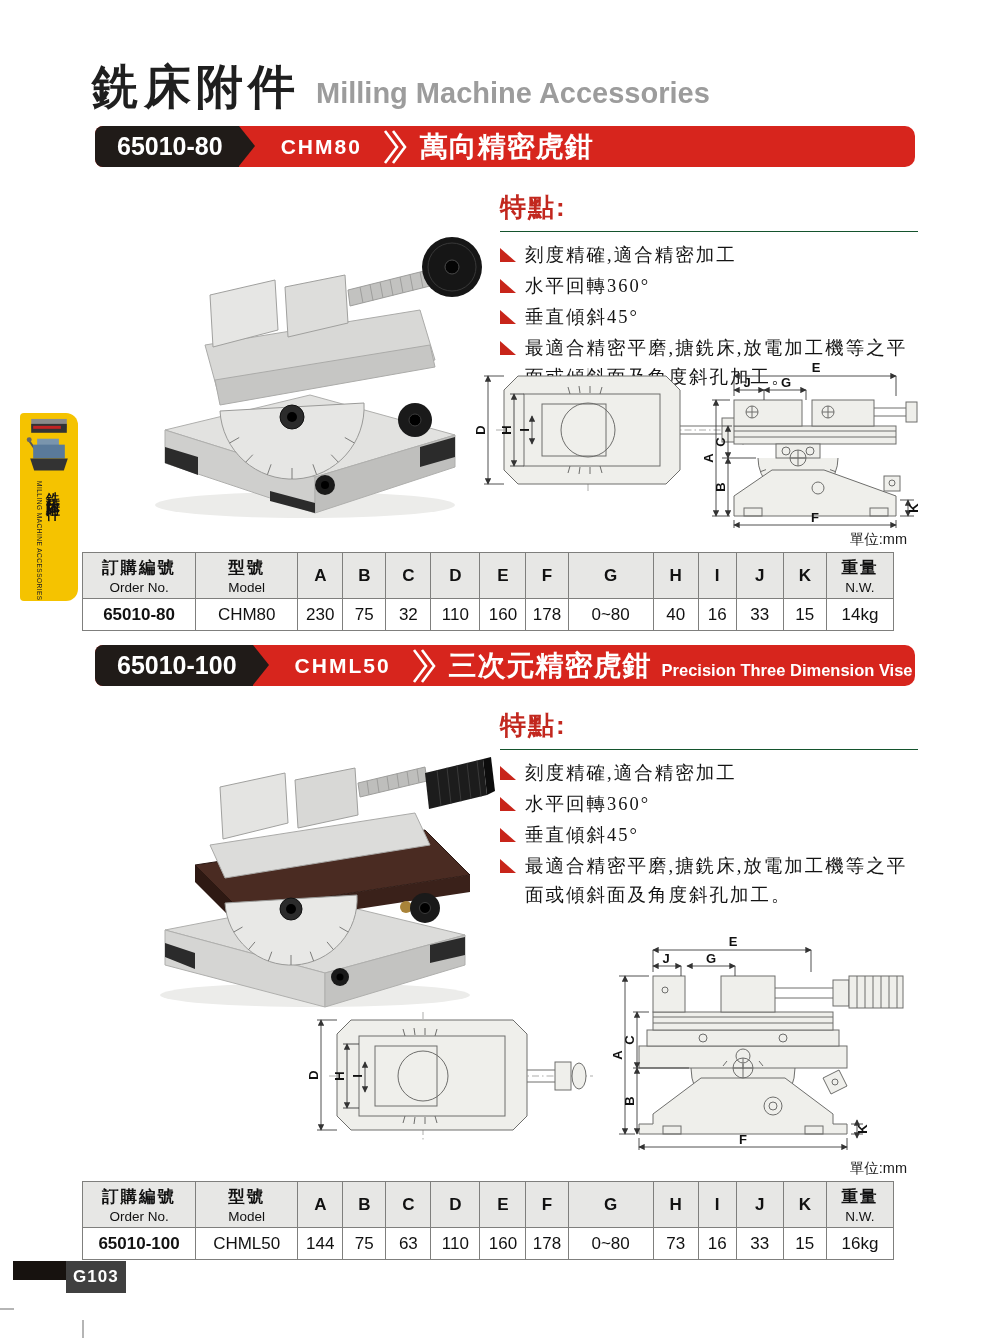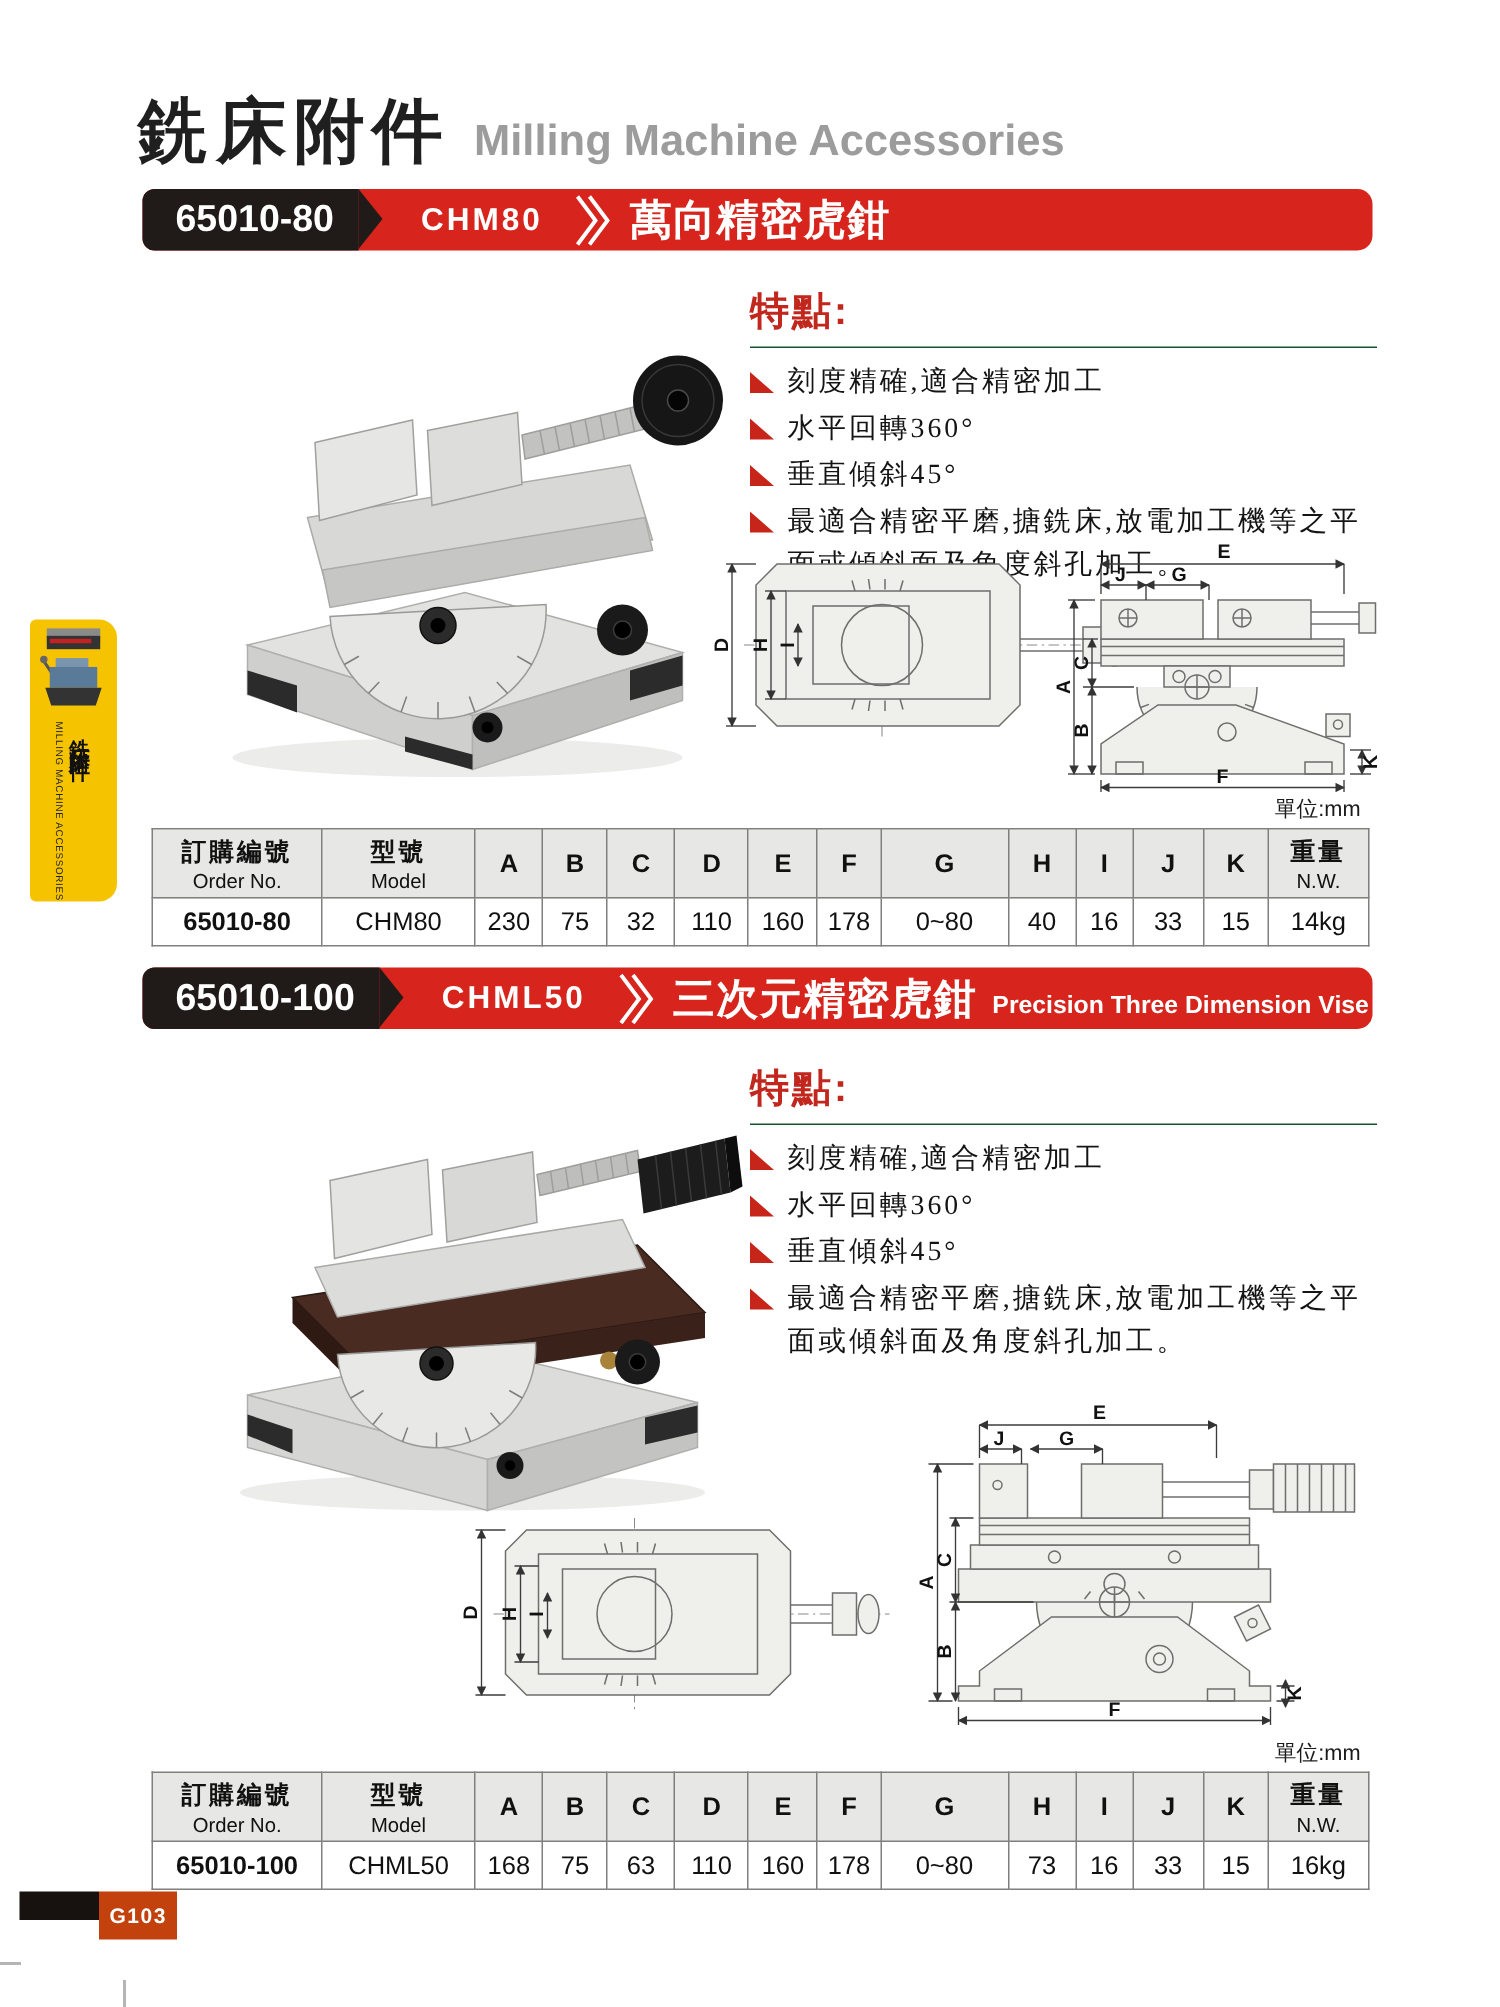--- a/index.html
+++ b/index.html
@@ -32,39 +32,39 @@
   .feat-item{display:flex;align-items:flex-start;font-size:18.5px;line-height:29px;color:#141414;
              letter-spacing:2px;margin-bottom:2px;font-weight:500;}
   .tri{flex:none;width:0;height:0;border-bottom:14px solid #c8251a;border-right:16px solid transparent;
        margin:7px 9px 0 0;}
 
   .photo{position:absolute;}
   .drawing{position:absolute;}
 
   
   .unit{position:absolute;left:95px;width:812px;text-align:right;font-size:14.5px;color:#1a1a1a;}
-  table.spec{position:absolute;left:101px;border-collapse:collapse;table-layout:fixed;width:812px;background:#fff;}
+  table.spec{position:absolute;left:82px;border-collapse:collapse;table-layout:fixed;width:812px;background:#fff;}
   .spec th{background:#e7e7e5;border:1px solid #7f7f7d;font-weight:bold;color:#111;height:45px;padding:0;vertical-align:middle;text-align:center;}
   .spec td{border:1px solid #7f7f7d;text-align:center;font-size:17px;height:31px;color:#111;padding:0;}
   .th-zh{font-size:16.5px;font-weight:bold;letter-spacing:2px;}
   .th-en{font-size:13.5px;font-weight:normal;margin-top:1px;}
   .spec th.dim{font-size:17px;}
   td.ord{font-weight:bold;}
 
   
   .side-tab{position:absolute;left:20px;top:413px;width:58px;height:188px;background:#f5c300;
             border-radius:4px 12px 12px 4px;display:flex;flex-direction:column;align-items:center;}
   .side-text{display:flex;flex-direction:row;align-items:flex-start;margin-top:3px;}
   .side-en{writing-mode:vertical-rl;font-size:6.5px;color:#222;letter-spacing:0.5px;margin-right:2px;}
   .side-zh{writing-mode:vertical-rl;font-size:14px;font-weight:bold;color:#111;letter-spacing:5px;}
 
   
   .footer{position:absolute;left:13px;top:1261px;display:flex;height:19px;align-items:stretch;}
   .footer-black{width:53px;background:#17120f;}
-  .footer-red{background:#c2410c;color:#fff;font-size:14px;font-weight:bold;display:flex;
+  .footer-red{background:#404040;color:#fff;font-size:17px;font-weight:bold;display:flex;
               align-items:center;padding:16px 7px;letter-spacing:1px;}
   .crop-h{position:absolute;left:0;top:1308px;width:14px;height:2px;background:#b5b5b5;}
   .crop-v{position:absolute;left:82px;top:1320px;width:2px;height:18px;background:#b5b5b5;}
 
   
   .tf{fill:#efefeb;stroke:#6e6e6c;stroke-width:1;}
   .tl{fill:none;stroke:#6e6e6c;stroke-width:1;}
   .dim{fill:none;stroke:#3c3c3c;stroke-width:0.9;}
   .cl{fill:none;stroke:#8a8a88;stroke-width:0.7;stroke-dasharray:7 3 1.5 3;}
   .dtext{font-size:13px;fill:#111;font-weight:bold;}
@@ -591,21 +591,21 @@
         <th>
             <div class="th-zh">重量</div>
             <div class="th-en">N.W.</div>
           </th>
       </tr>
     </thead>
     <tbody>
       <tr>
         <td class="ord">65010-100</td>
         <td>CHML50</td>
-        <td>168</td>
+        <td>144</td>
         <td>75</td>
         <td>63</td>
         <td>110</td>
         <td>160</td>
         <td>178</td>
         <td>0~80</td>
         <td>73</td>
         <td>16</td>
         <td>33</td>
         <td>15</td>

